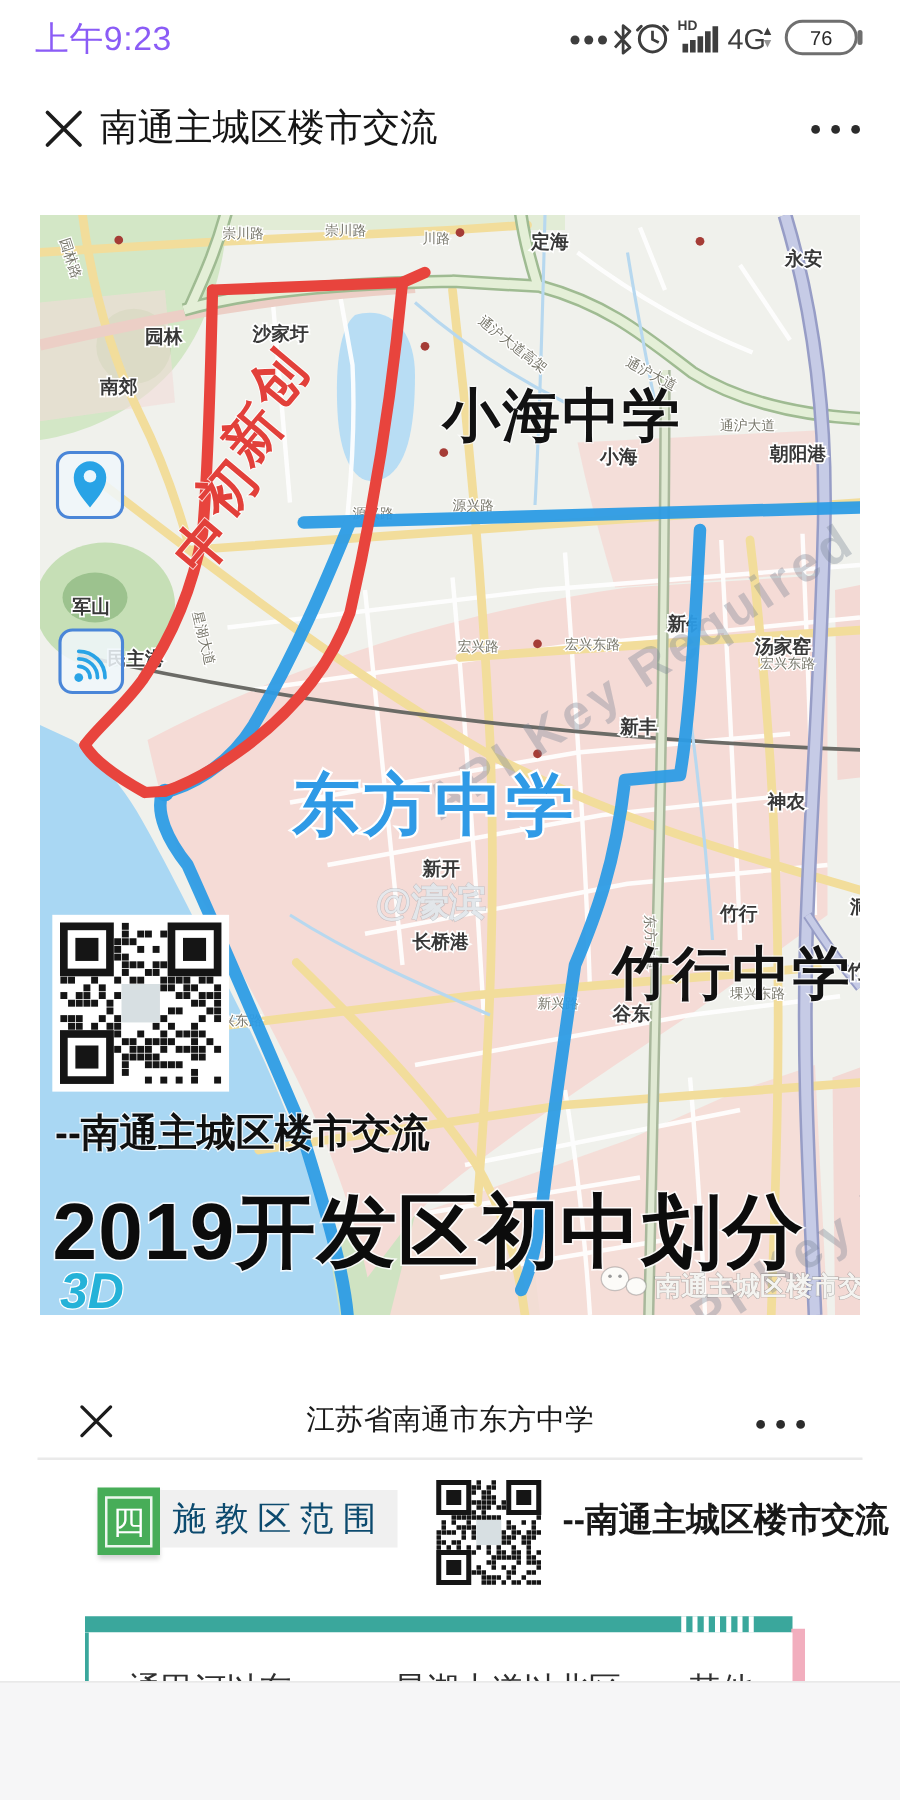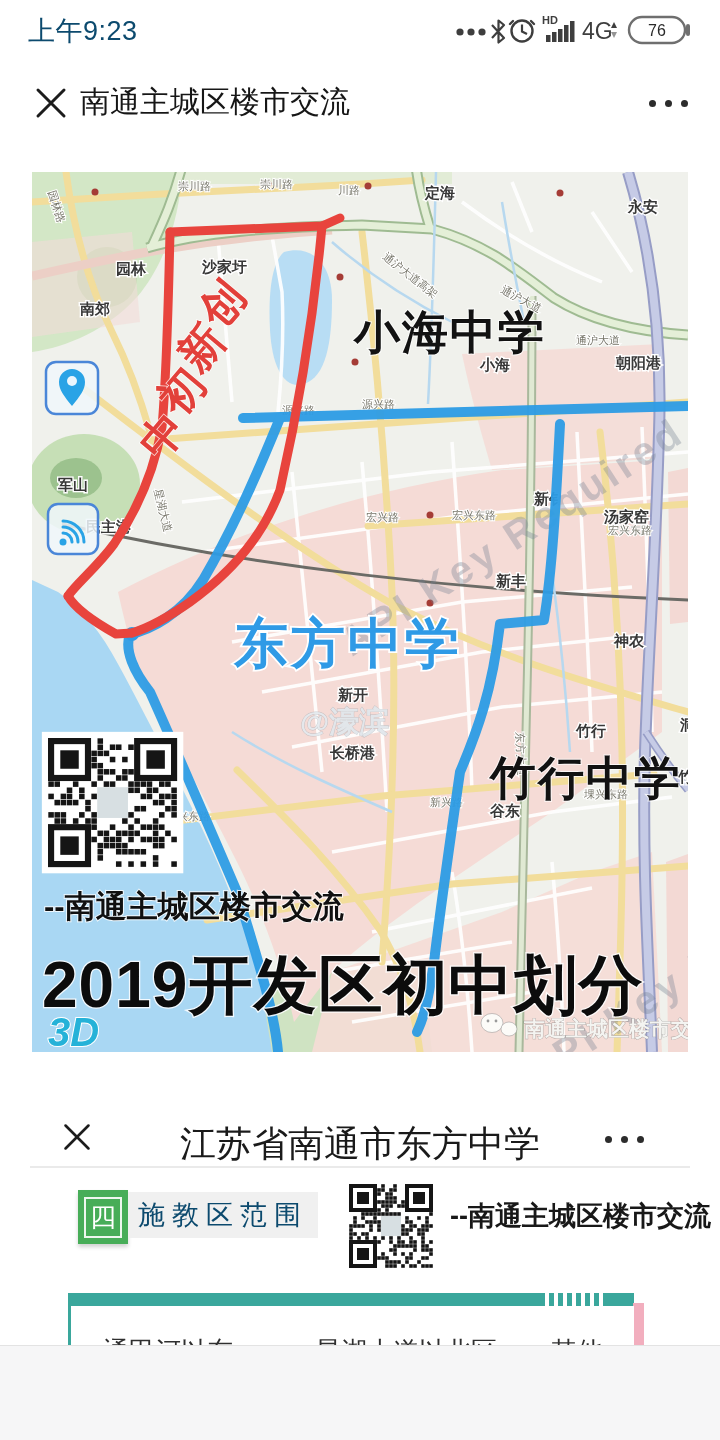--- a/index.html
+++ b/index.html
@@ -2,21 +2,21 @@
 <html><head>
 <meta charset="utf-8">
 <style>
   html,body{margin:0;padding:0;background:#dcdcdc;}
   .screen{position:relative;width:720px;height:1440px;background:#ffffff;overflow:hidden;
           font-family:"Liberation Sans", sans-serif;color:#222;}
   svg{font-family:inherit;display:block;}
 
   
   .statusbar{position:absolute;left:0;top:0;width:720px;height:58px;background:#fff;}
-  .time{position:absolute;left:28px;top:13px;font-size:27px;color:#0c4a6e;letter-spacing:.5px;}
+  .time{position:absolute;left:28px;top:13px;font-size:27px;color:#8b5cf6;letter-spacing:.5px;}
   .sticons{position:absolute;right:16px;top:8px;}
 
   
   .navbar1{position:absolute;left:0;top:58px;width:720px;height:92px;background:#fff;}
   .closex{position:absolute;left:34px;top:28px;width:34px;height:34px;cursor:pointer;}
   .nav-title{position:absolute;left:80px;top:24px;font-size:30px;color:#161616;font-weight:500;}
   .dots{position:absolute;display:flex;gap:9px;cursor:pointer;}
   .dots i{width:7px;height:7px;border-radius:50%;background:#2c2c2c;display:block;}
   .dots1{right:32px;top:42px;}
 
@@ -31,21 +31,21 @@
   .map-cap{font-size:31px;font-weight:800;fill:#101010;paint-order:stroke;stroke:rgba(255,255,255,.8);stroke-width:2px;}
   .map-title{font-size:64px;font-weight:800;fill:#0c0c0c;paint-order:stroke;stroke:rgba(255,255,255,.85);stroke-width:2.5px;letter-spacing:1px;}
   .api-wm{font-size:40px;font-weight:700;fill:rgba(118,130,145,.35);letter-spacing:4px;}
   .at-wm{font-size:30px;font-weight:700;fill:rgba(228,233,238,.92);paint-order:stroke;stroke:rgba(140,150,160,.45);stroke-width:.8px;}
   .wx-wm{font-size:21px;font-weight:700;fill:#f4f4f1;paint-order:stroke;stroke:rgba(105,105,105,.55);stroke-width:.7px;}
   .threed{font-size:40px;font-weight:800;font-style:italic;fill:#25b2d8;paint-order:stroke;stroke:#ffffff;stroke-width:2px;}
 
   
   .navbar2{position:absolute;left:0;top:1108px;width:720px;height:60px;background:#fff;}
   .closex2{position:absolute;left:62px;top:14px;width:30px;height:30px;cursor:pointer;}
-  .nav2-title{position:absolute;left:0;top:12px;width:720px;text-align:center;font-size:36px;color:#1a1a1a;font-weight:500;}
+  .nav2-title{position:absolute;left:0;top:12px;width:720px;text-align:center;font-size:23px;color:#1a1a1a;font-weight:500;}
   .dots2{right:76px;top:28px;}
   .divider{position:absolute;left:30px;top:1166px;width:660px;height:2px;background:#eaeaea;}
 
   
   .badge{position:absolute;left:78px;top:1190px;width:50px;height:54px;background:#47ad58;
          box-shadow:0 3px 4px rgba(0,0,0,.18);display:flex;align-items:center;justify-content:center;}
   .badge span{color:#fff;font-size:26px;border:2px solid rgba(255,255,255,.9);padding:1px 4px;}
   .sec-label{position:absolute;left:128px;top:1192px;width:190px;height:46px;background:#f0f0f0;
              display:flex;align-items:center;justify-content:center;font-size:27px;color:#0c4a6e;letter-spacing:7px;}
   .qr2{position:absolute;left:345px;top:1180px;width:92px;height:92px;}

